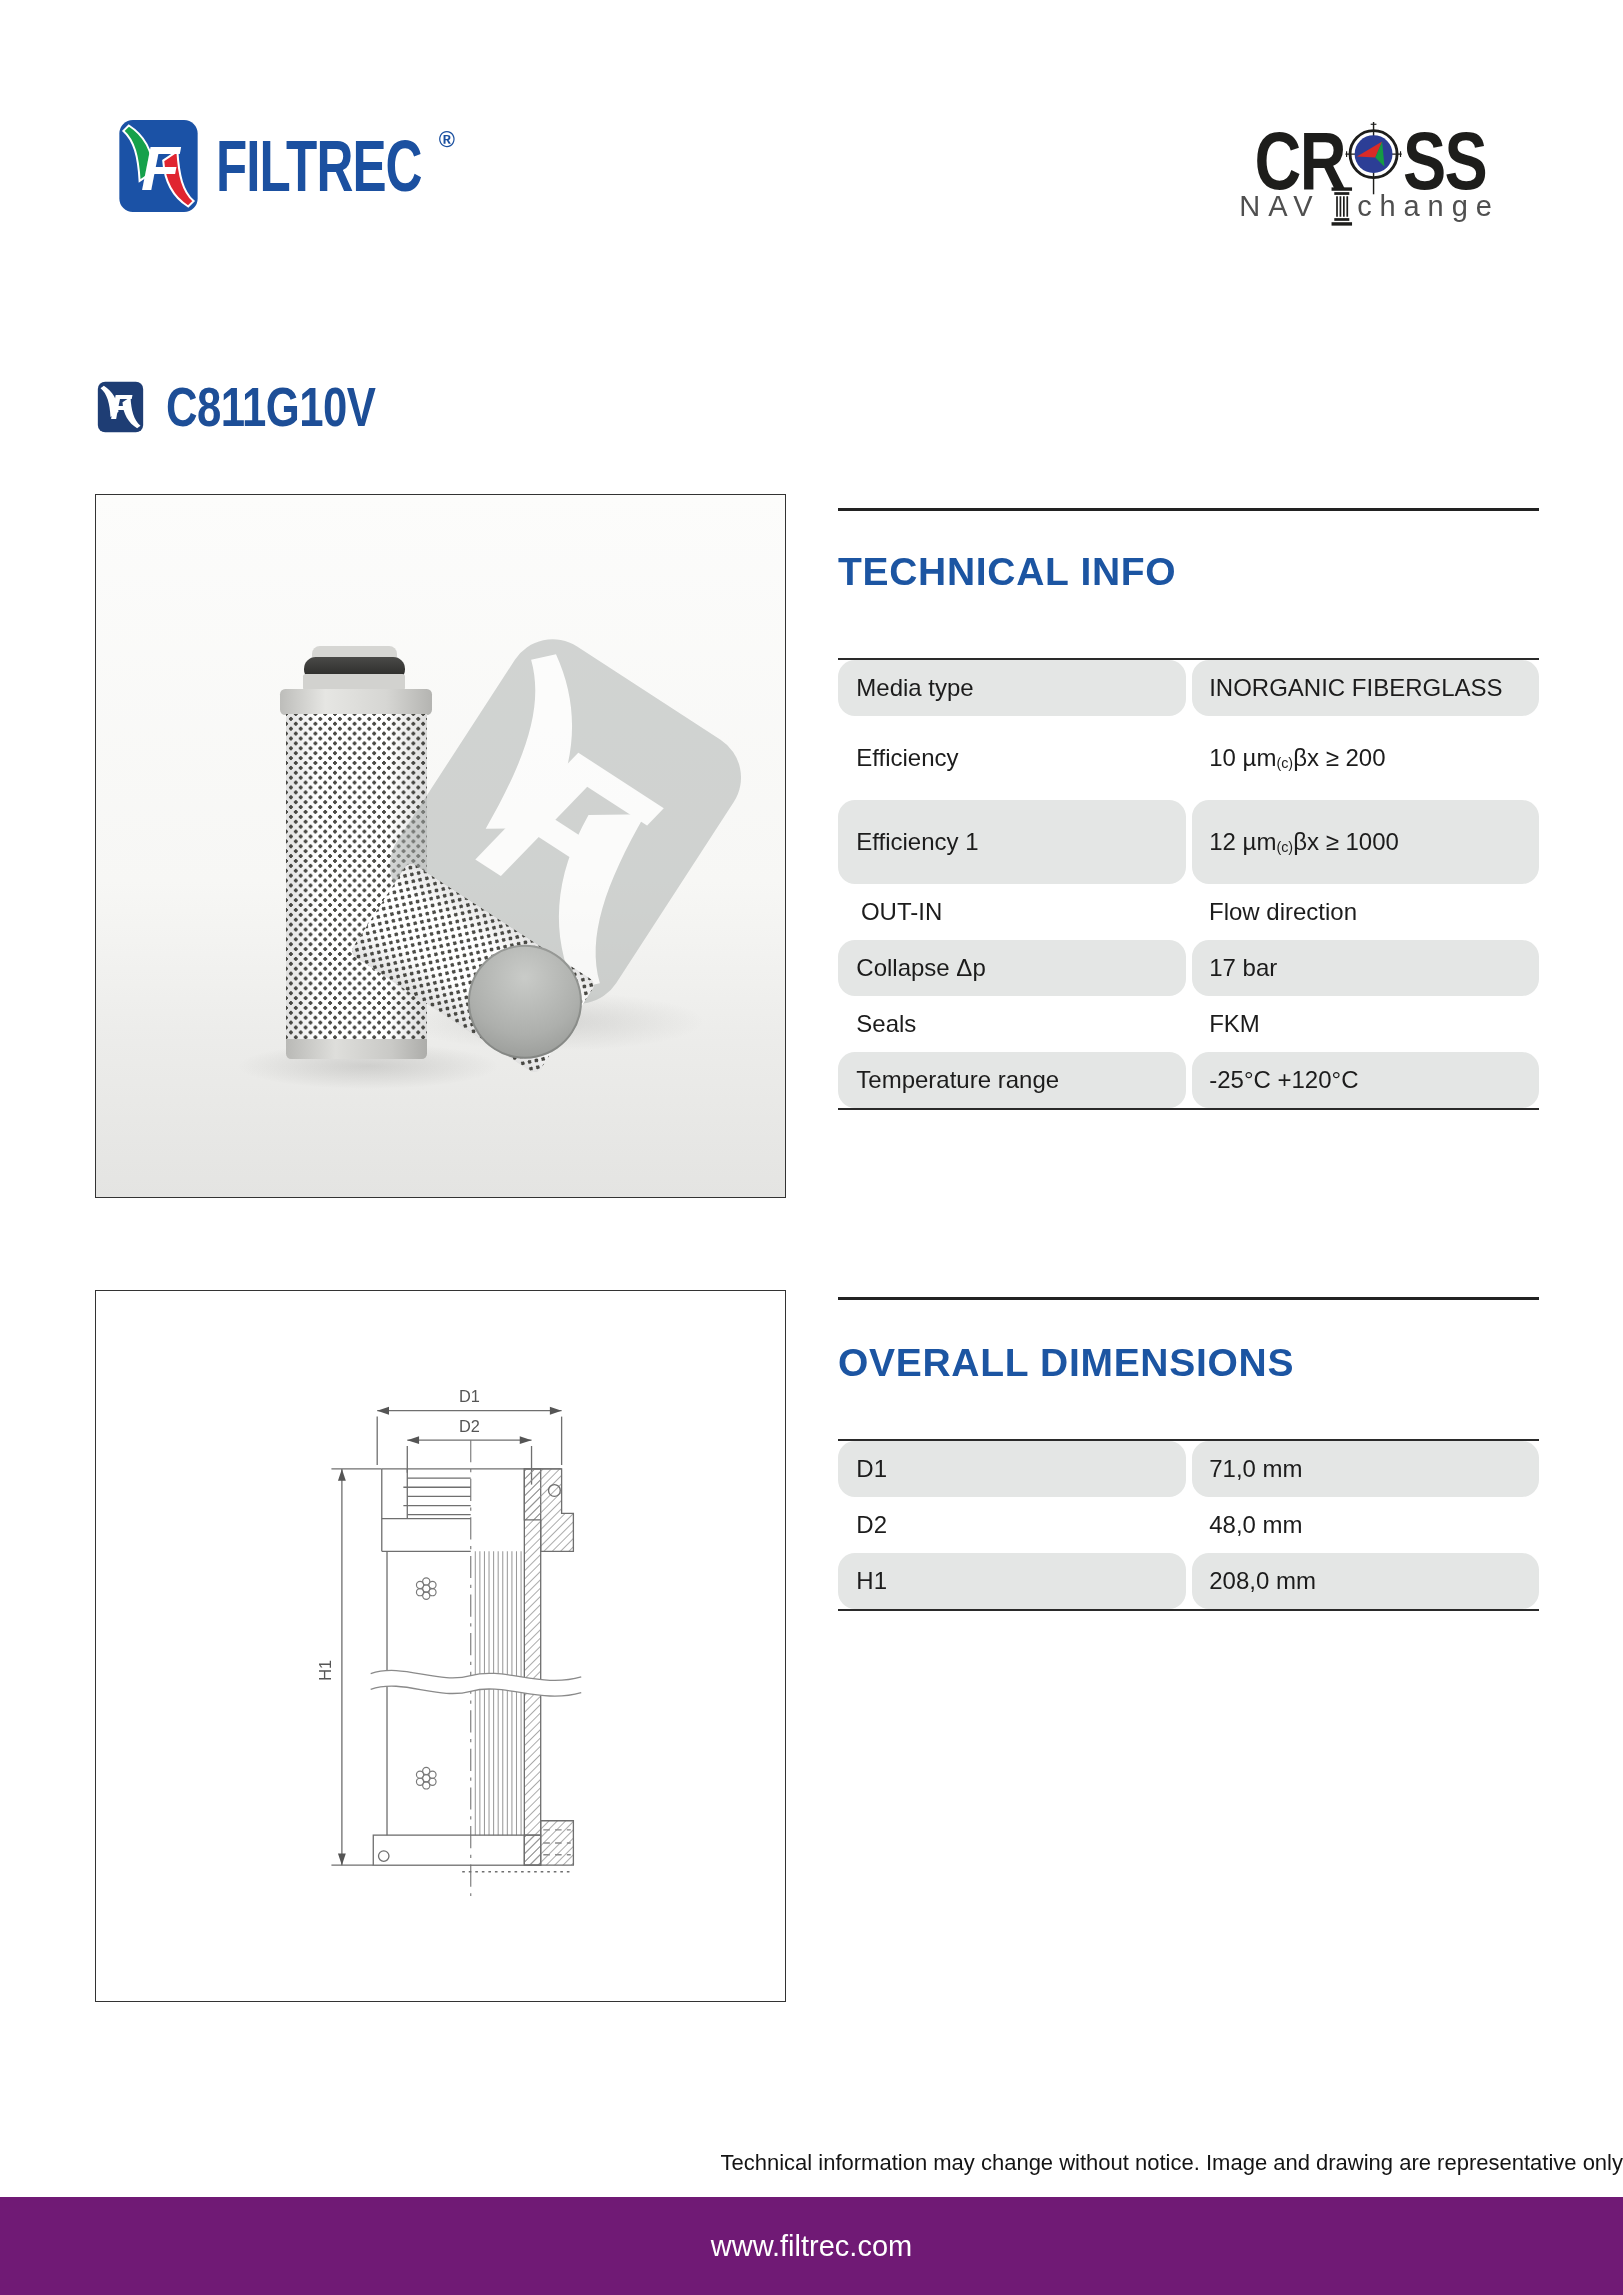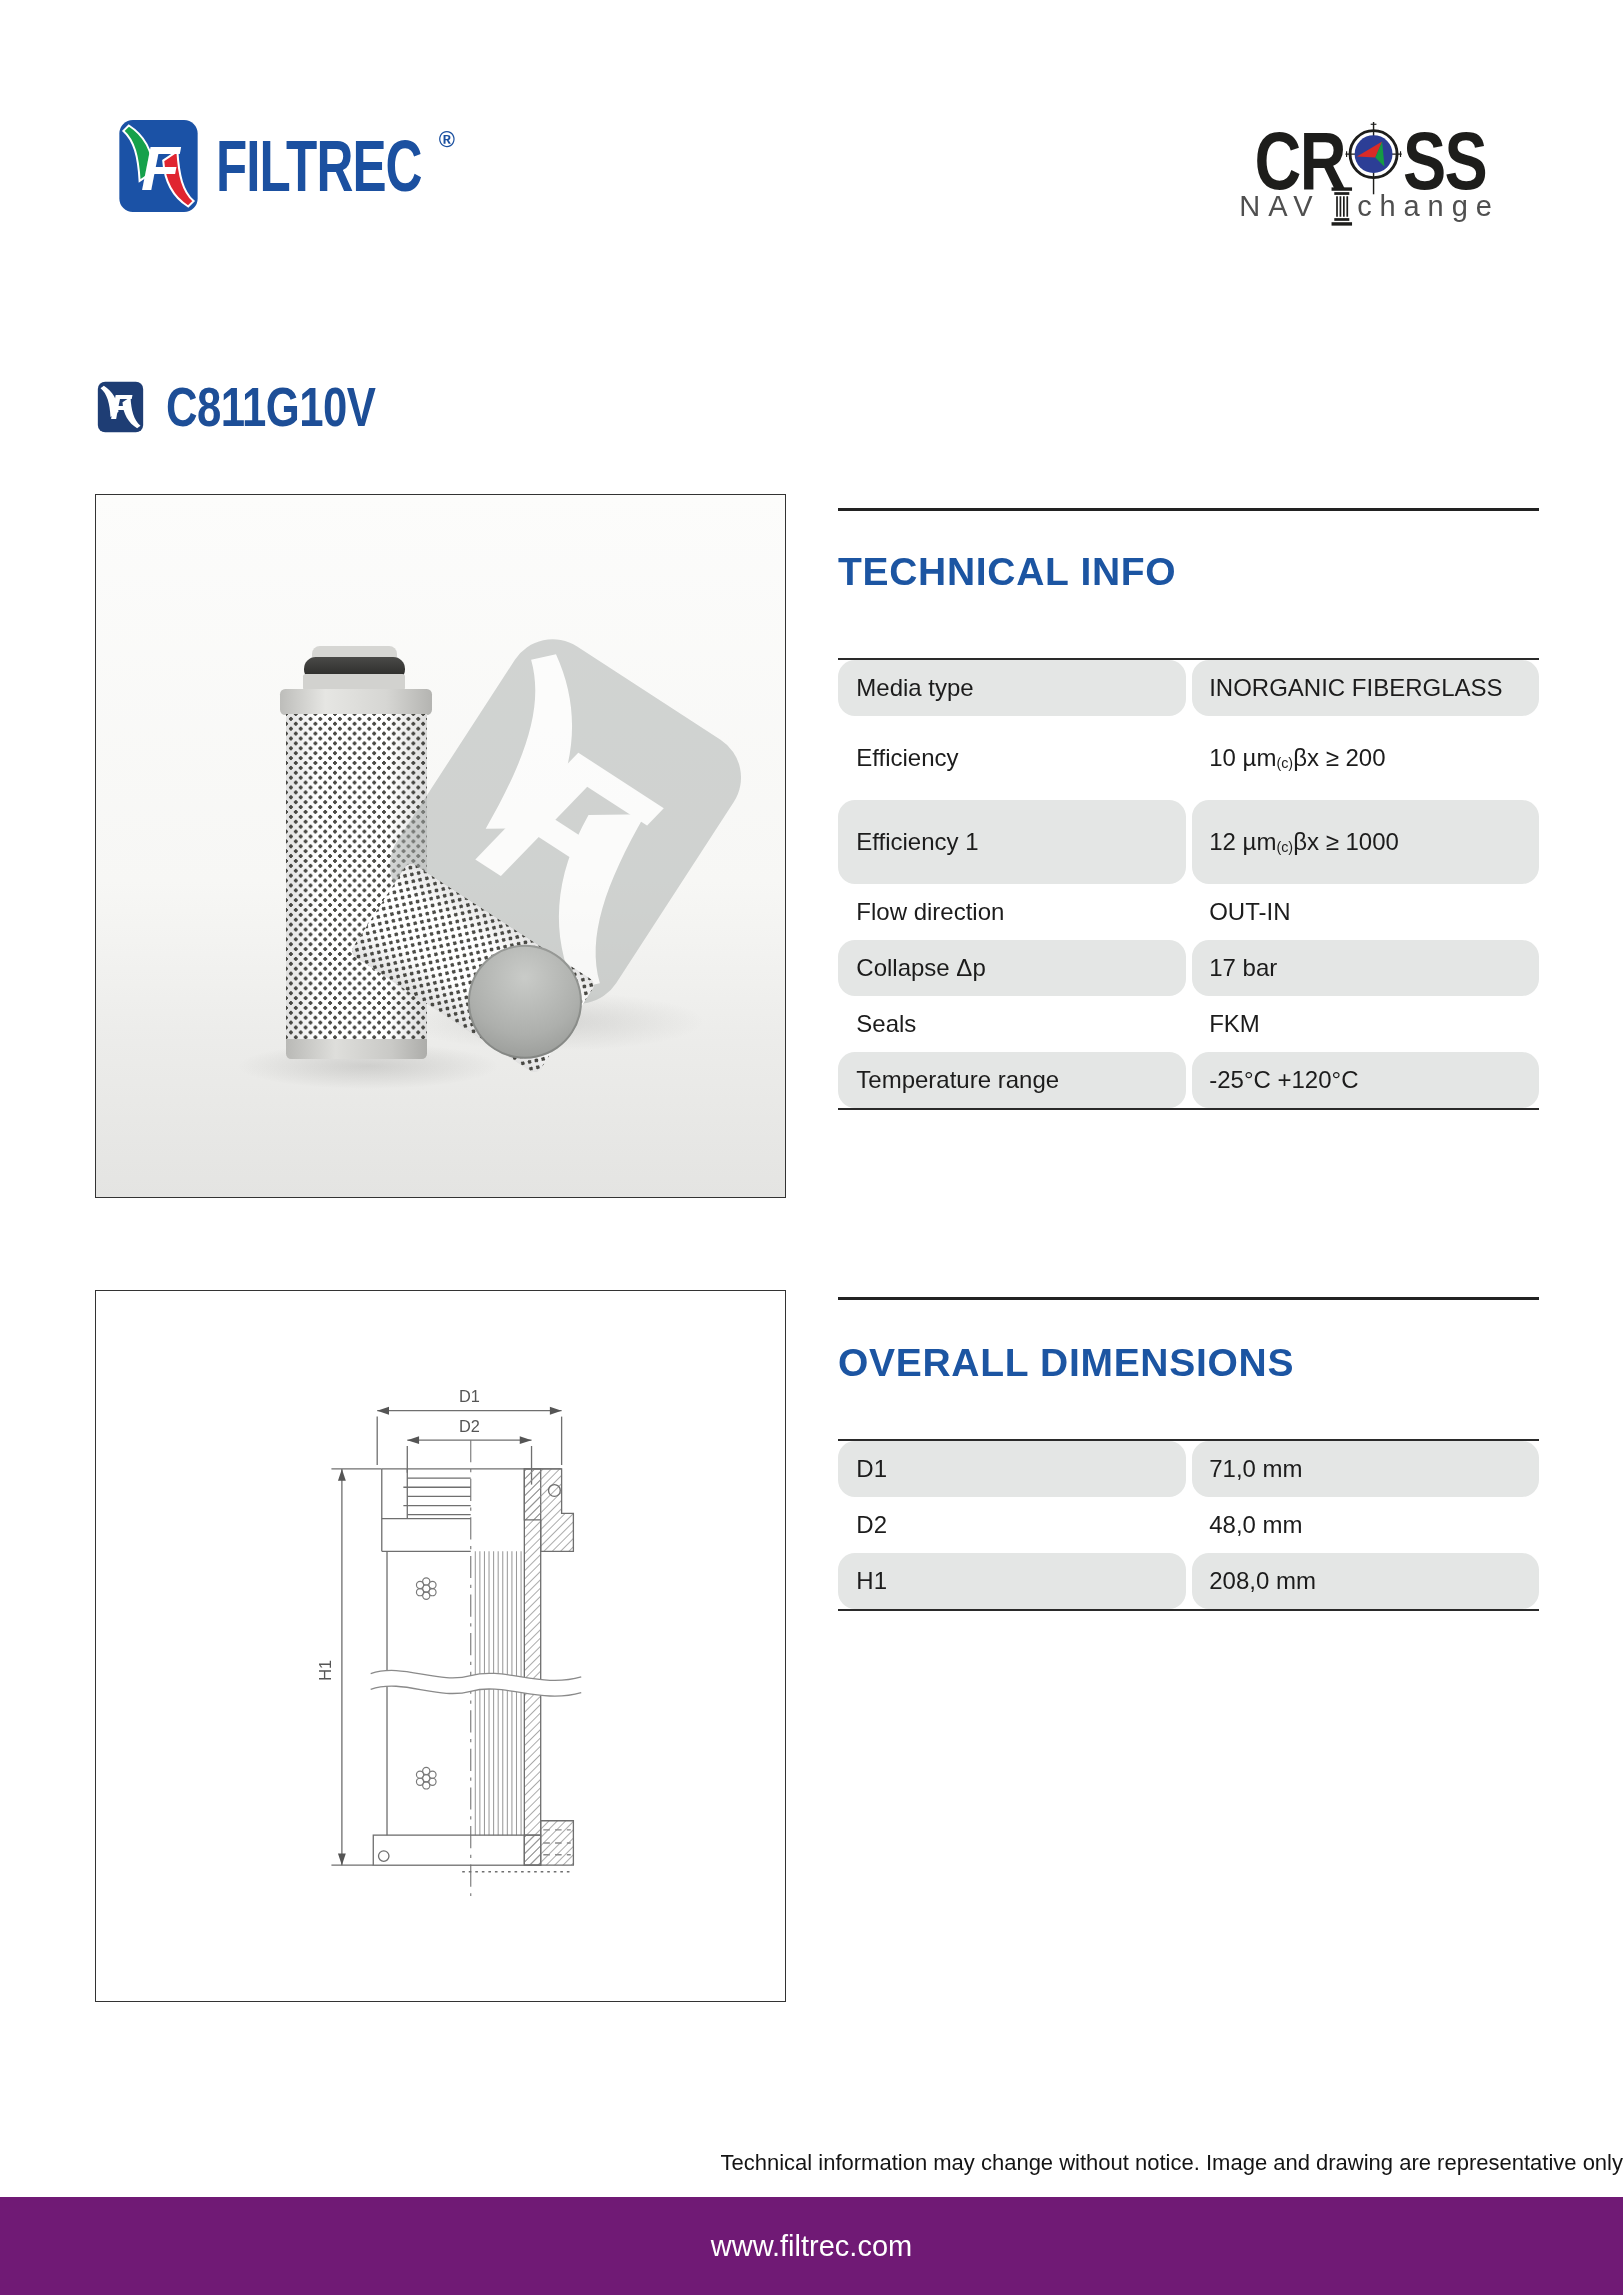--- a/index.html
+++ b/index.html
@@ -197,22 +197,22 @@
     </div>
     <div class="drow gray tall">
       <div class="dcell dlabel">Efficiency 1</div>
       <div class="dcell dvalue">
           <span>12 µm</span>
           <sub>(c)</sub>
           <span> βx ≥ 1000</span>
         </div>
     </div>
     <div class="drow">
+      <div class="dcell dvalue">OUT-IN</div>
       <div class="dcell dlabel">Flow direction</div>
-      <div class="dcell dvalue">OUT-IN</div>
     </div>
     <div class="drow gray">
       <div class="dcell dlabel">Collapse Δp</div>
       <div class="dcell dvalue">17 bar</div>
     </div>
     <div class="drow">
       <div class="dcell dlabel">Seals</div>
       <div class="dcell dvalue">FKM</div>
     </div>
     <div class="drow gray">

